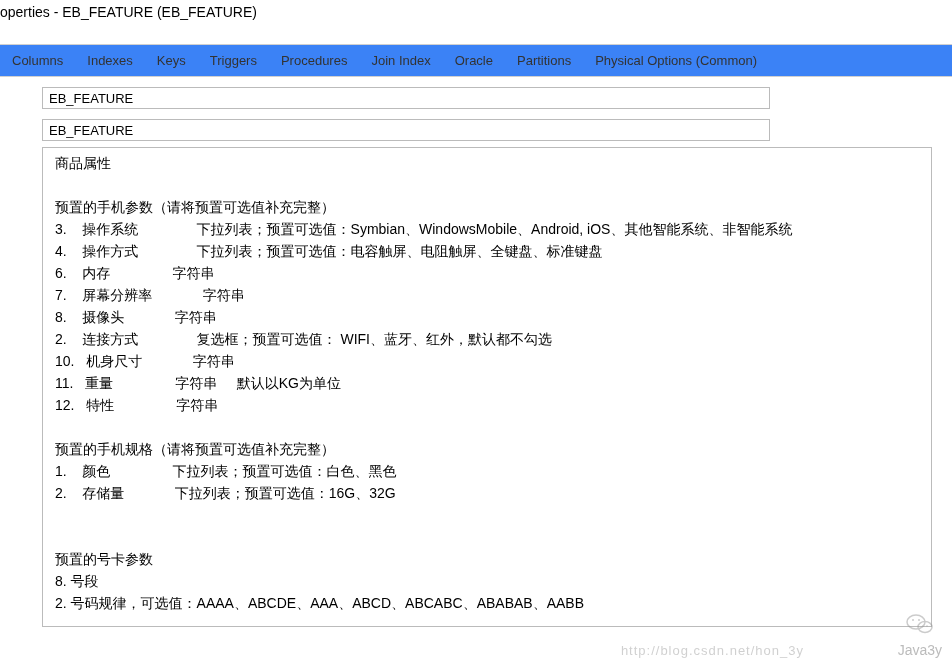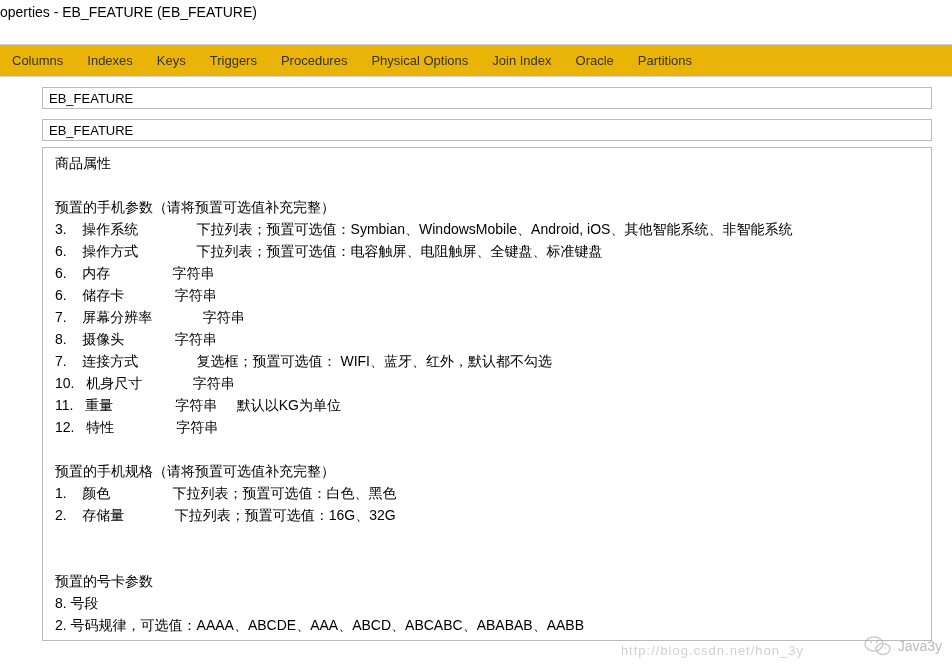--- a/index.html
+++ b/index.html
@@ -15,37 +15,37 @@
   }
   .title-bar {
     padding: 4px 0 6px 0;
     font-size: 14px;
     color: #000;
   }
   .tabs {
     display: flex;
     border-top: 1px solid #d0d0d0;
     border-bottom: 1px solid #d0d0d0;
-    background: #eab308;
+    background: #3b82f6;
     margin-top: 18px;
   }
   .tab {
     padding: 8px 12px;
     cursor: pointer;
     font-size: 13px;
     color: #333;
     white-space: nowrap;
   }
   .name-box {
     margin: 10px 0 4px 42px;
     border: 1px solid #bbb;
     padding: 2px 6px;
     height: 22px;
     line-height: 18px;
-    width: 890px;
+    width: 728px;
     font-size: 13px;
   }
   .desc-outer {
     margin: 6px 0 0 42px;
     width: 890px;
   }
   .desc-box {
     border: 1px solid #bbb;
     padding: 4px 6px;
     font-size: 14px;
@@ -57,20 +57,21 @@
   .section-gap { height: 22px; }
   .watermark {
     position: absolute;
     right: 10px;
     bottom: 6px;
     color: rgba(120,120,120,0.5);
     font-size: 14px;
     display: flex;
     align-items: center;
     gap: 6px;
+    flex-direction: column;
   }
   .watermark svg { opacity: 0.5; }
   .url-watermark {
     position: absolute;
     right: 148px;
     bottom: 6px;
     color: rgba(120,120,120,0.35);
     font-size: 13px;
     letter-spacing: 1px;
   }
@@ -79,41 +80,40 @@
 <body>
 
 <div class="title-bar">operties - EB_FEATURE (EB_FEATURE)</div>
 
 <div class="tabs">
   <div class="tab">Columns</div>
   <div class="tab">Indexes</div>
   <div class="tab">Keys</div>
   <div class="tab">Triggers</div>
   <div class="tab">Procedures</div>
-  <div class="tab">Physical Options</div>
   <div class="tab">Join Index</div>
   <div class="tab">Oracle</div>
   <div class="tab">Partitions</div>
+  <div class="tab">Physical Options (Common)</div>
 </div>
 
 <div class="name-box">EB_FEATURE</div>
 <div class="name-box">EB_FEATURE</div>
 
 <div class="desc-outer">
   <div class="desc-box">
     <div class="param-line">商品属性</div>
     <div class="section-gap"></div>
     <div class="param-line">预置的手机参数（请将预置可选值补充完整）</div>
     <div class="param-line">3.    操作系统               下拉列表；预置可选值：Symbian、WindowsMobile、Android, iOS、其他智能系统、非智能系统</div>
-    <div class="param-line">6.    操作方式               下拉列表；预置可选值：电容触屏、电阻触屏、全键盘、标准键盘</div>
+    <div class="param-line">4.    操作方式               下拉列表；预置可选值：电容触屏、电阻触屏、全键盘、标准键盘</div>
     <div class="param-line">6.    内存                字符串</div>
-    <div class="param-line">6.    储存卡             字符串</div>
     <div class="param-line">7.    屏幕分辨率             字符串</div>
     <div class="param-line">8.    摄像头             字符串</div>
-    <div class="param-line">7.    连接方式               复选框；预置可选值： WIFI、蓝牙、红外，默认都不勾选</div>
+    <div class="param-line">2.    连接方式               复选框；预置可选值： WIFI、蓝牙、红外，默认都不勾选</div>
     <div class="param-line">10.   机身尺寸             字符串</div>
     <div class="param-line">11.   重量                字符串     默认以KG为单位</div>
     <div class="param-line">12.   特性                字符串</div>
     <div class="section-gap"></div>
     <div class="param-line">预置的手机规格（请将预置可选值补充完整）</div>
     <div class="param-line">1.    颜色                下拉列表；预置可选值：白色、黑色</div>
     <div class="param-line">2.    存储量             下拉列表；预置可选值：16G、32G</div>
     <div class="section-gap"></div>
     <div class="section-gap"></div>
     <div class="param-line">预置的号卡参数</div>

